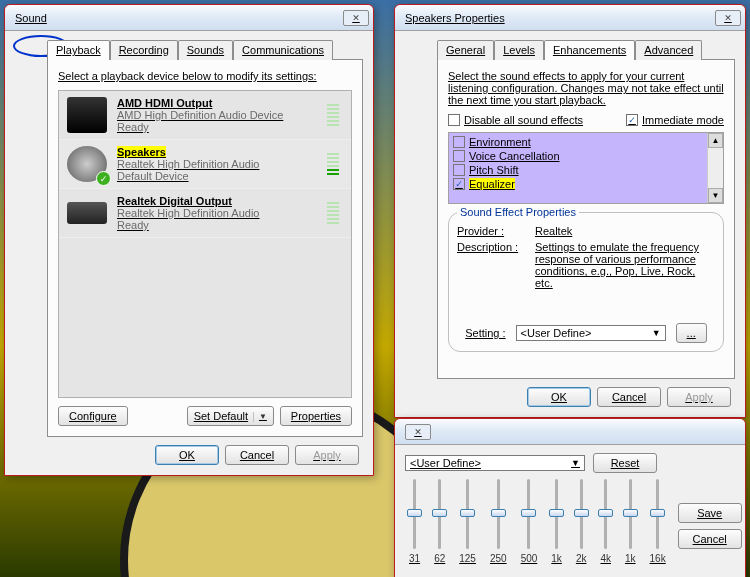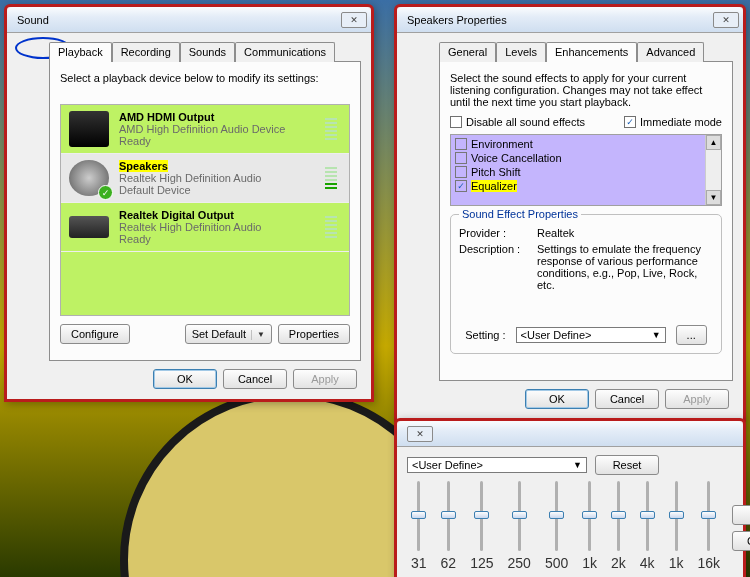--- a/index.html
+++ b/index.html
@@ -1,33 +1,33 @@
 <!DOCTYPE html>
 <html><head>
 <meta charset="utf-8">
 <style>
   * { box-sizing: border-box; font-family: "Segoe UI", Tahoma, sans-serif; font-size: 11px; }
   body { margin: 0; width: 750px; height: 577px; background: linear-gradient(to bottom, #3a6ea5 0%, #c4a800 60%, #2a3a00 100%); position: relative; overflow: hidden; }
   .wallpaper-circle { position: absolute; border: 8px solid #1a1a1a; border-radius: 50%; }
   .wc1 { width: 340px; height: 340px; left: 120px; top: 390px; background: #d9c76a; }
   .wc2 { width: 160px; height: 160px; left: 560px; top: 290px; }
   .wc3 { width: 120px; height: 120px; left: 610px; top: 310px; }
-  .dialog { position: absolute; background: #f0f0f0; border: 3px solid #b91c1c; box-shadow: 2px 2px 8px rgba(0,0,0,0.3); border-radius: 6px 6px 0 0; }
+  .dialog { position: absolute; background: #f0f0f0; border: 1px solid #b91c1c; box-shadow: 2px 2px 8px rgba(0,0,0,0.3); border-radius: 6px 6px 0 0; text-decoration: underline; }
   .dlg-title { height: 26px; background: linear-gradient(to bottom, #fafcfe, #e3ecf7 40%, #cfdef0); border-bottom: 1px solid #a0a0a0; border-radius: 6px 6px 0 0; display: flex; align-items: center; padding: 0 4px 0 10px; color: #000; }
   .dlg-title .title-text { flex: 1; }
   .dlg-close { width: 26px; height: 16px; border: 1px solid #8a8a8a; background: #e7eef7; border-radius: 2px; display: flex; align-items: center; justify-content: center; font-size: 9px; color: #444; cursor: pointer; }
   .dlg-body { padding: 6px 10px 10px; }
   .tabs { position: relative; margin-top: 2px; padding-left: 32px; }
   .tabrow { display: flex; gap: 0; }
   .tab { border: 1px solid #8d8d8d; border-bottom: none; background: #f0f0f0; padding: 3px 8px 4px; border-radius: 2px 2px 0 0; position: relative; top: 1px; cursor: pointer; }
   .tab.active { background: #fcfcfc; z-index: 2; }
   .tab-panel { border: 1px solid #8d8d8d; background: #fcfcfc; padding: 10px; min-height: 300px; }
   .highlight-yellow { background: #ffff00; }
   .highlight-circle { position: absolute; border: 2px solid #0033cc; border-radius: 50%; width: 56px; height: 22px; left: 8px; top: 30px; pointer-events: none; }
-  .device-list { border: 1px solid #b0b0b0; background: #bef264; margin-top: 20px; height: 212px; }
+  .device-list { border: 1px solid #b0b0b0; background: #e5e5e5; margin-top: 8px; height: 308px; }
   .device { display: flex; gap: 10px; padding: 6px 8px; border-bottom: 1px solid #eee; align-items: center; }
   .device.selected { background: #e8e8e8; }
   .dev-icon { width: 40px; height: 36px; background: #777; border-radius: 3px; position: relative; }
   .dev-icon.screen { background: linear-gradient(to bottom,#333,#000); }
   .dev-icon.speaker { background: radial-gradient(circle at 50% 50%, #ccc 0, #888 60%, #555 100%); border-radius: 50%; }
   .dev-icon.digital { background: linear-gradient(to bottom,#555,#222); height: 22px; }
   .dev-check { position: absolute; right: -4px; bottom: -4px; width: 15px; height: 15px; border-radius: 50%; background: #3cb01f; border: 1px solid #fff; display: flex; align-items: center; justify-content: center; color: #fff; font-size: 9px; }
   .dev-text { flex: 1; }
   .dev-name { font-weight: bold; color: #000; }
   .dev-sub { color: #6a6a6a; }
@@ -40,32 +40,32 @@
   .dropdown-btn { border: 1px solid #8a8a8a; background: linear-gradient(to bottom,#fdfdfd,#e2e2e2); padding: 2px 6px; border-radius: 3px; cursor: pointer; display: inline-flex; align-items: center; gap: 4px; }
   .dropdown-btn .arrow { font-size: 8px; color: #333; }
   .btn-row { display: flex; justify-content: flex-end; gap: 6px; padding: 8px 4px 0; }
   .lower-row { display: flex; justify-content: space-between; align-items: center; margin-top: 8px; }
   .checkbox { display: inline-flex; align-items: center; gap: 4px; }
   .checkbox .box { width: 12px; height: 12px; border: 1px solid #707070; background: #fff; display: inline-flex; align-items: center; justify-content: center; font-size: 9px; color: #1a5fb4; }
   .effect-list { border: 1px solid #a0a0a0; background: #c4b5fd; margin-top: 6px; position: relative; height: 72px; padding: 2px 0; }
   .effect-list .row { display: flex; align-items: center; gap: 4px; padding: 1px 4px; }
   .scrollbar { position: absolute; right: 0; top: 0; bottom: 0; width: 16px; background: #eee; border-left: 1px solid #ccc; display:flex; flex-direction:column; justify-content:space-between; }
   .scroll-btn { height: 15px; background: #ddd; display:flex; align-items:center; justify-content:center; font-size:8px; border:1px solid #aaa; }
-  .groupbox { border: 1px solid #c0c0c0; border-radius: 5px; padding: 8px; margin-top: 8px; position: relative; }
+  .groupbox { border: 1px solid #c0c0c0; border-radius: 12px; padding: 8px; margin-top: 8px; position: relative; }
   .group-title { position: absolute; top: -7px; left: 8px; background: #fcfcfc; padding: 0 3px; color: #003399; }
   .prop-row { display: flex; margin: 4px 0; }
   .prop-label { width: 78px; color: #000; }
   .setting-row { display:flex; align-items:center; gap:10px; margin-top: 34px; justify-content:center; }
   .select { border: 1px solid #7a7a7a; background: #fff; padding: 1px 4px; min-width: 150px; display:inline-flex; align-items:center; justify-content:space-between; cursor:pointer; }
   .select .arrow { font-size: 9px; }
   .eq-sliders { display: flex; gap: 14px; margin: 6px 4px 4px; }
   .slider { display:flex; flex-direction:column; align-items:center; }
   .slider-track { width: 3px; height: 70px; background: #b0b0b0; position: relative; border-radius: 2px; }
   .slider-thumb { position:absolute; left:-6px; top: 30px; width: 15px; height: 8px; background: linear-gradient(to bottom,#fdfdfd,#c9d8ef); border:1px solid #3c7fb1; border-radius:2px; }
-  .slider-label { margin-top: 4px; font-size: 14px; color:#333; }
+  .slider-label { margin-top: 4px; font-size: 10px; color:#333; }
   .eq-bot-row { display:flex; flex-direction:column; gap:6px; }
   .highlight-scribble { position: relative; display:inline-block; }
   .highlight-scribble::before { content:""; position:absolute; left:-6px; right:-20px; top:-4px; bottom:-4px; background: #ffff00; border-radius: 10px; z-index:-1; }
 
   #sound-dlg { left: 4px; top: 4px; width: 370px; }
   #speakers-dlg { left: 394px; top: 4px; width: 352px; }
   #eq-dlg { left: 394px; top: 418px; width: 352px; }
 </style>
 </head>
 <body>

